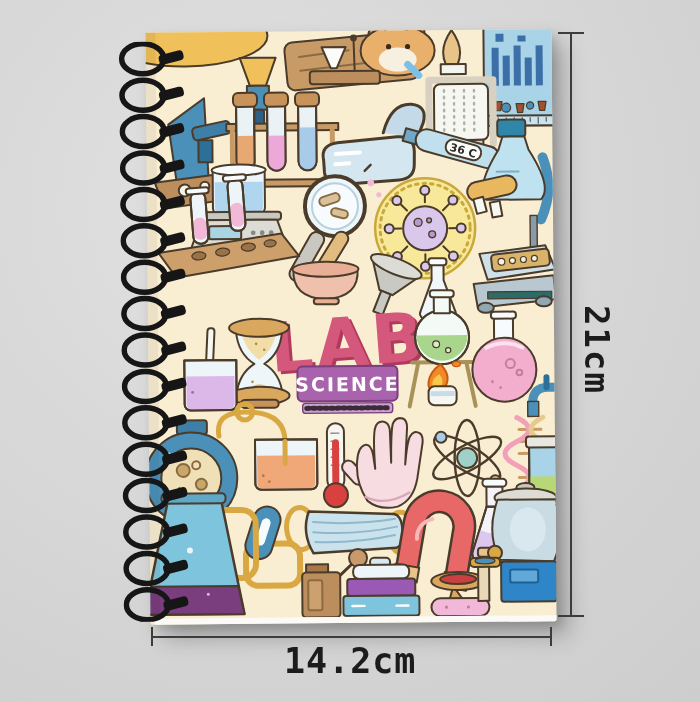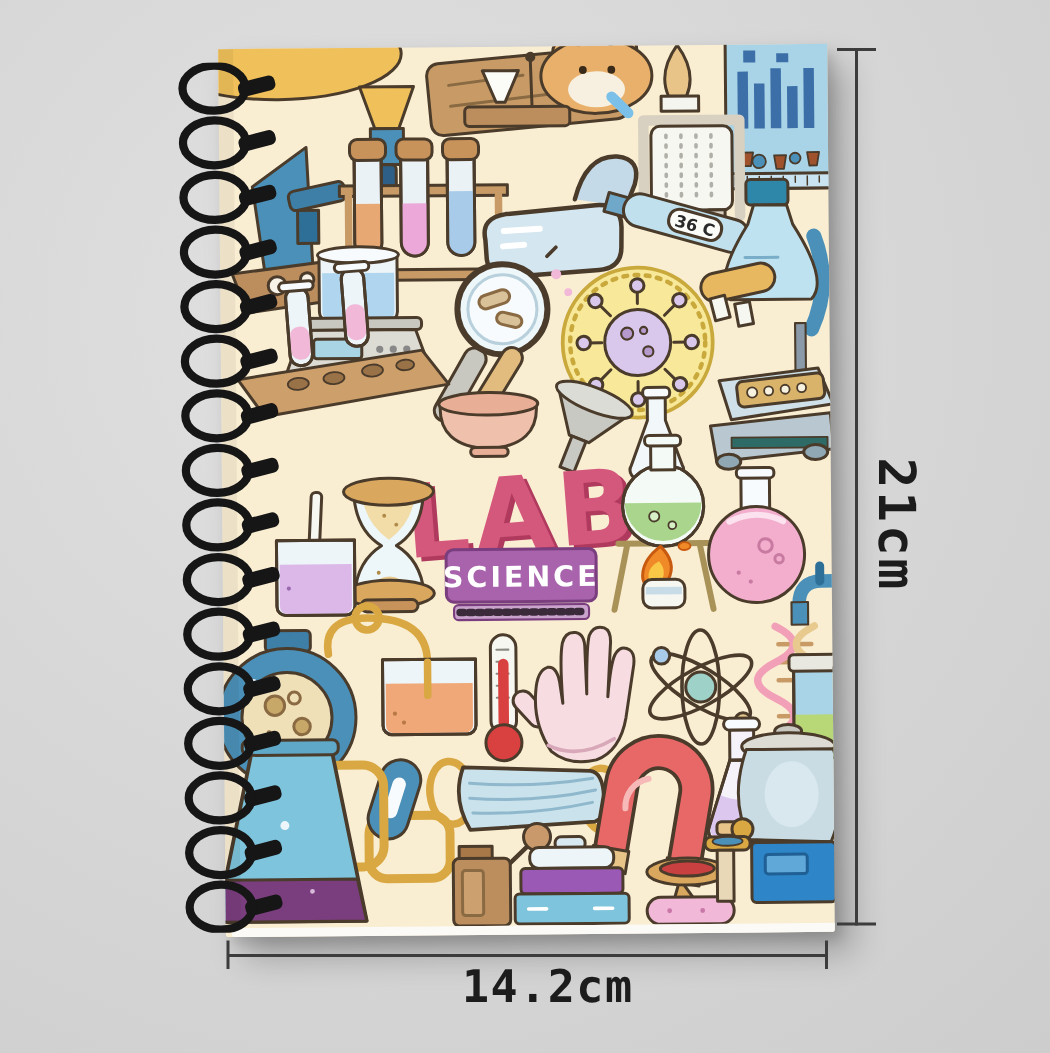--- a/index.html
+++ b/index.html
@@ -22,21 +22,21 @@
   }
   .cover-art{position:absolute;left:0;top:0;}
   .page-edge{position:absolute;left:4px;right:0;bottom:0;height:6px;background:#FBFAF6;border-radius:0 0 2px 2px;}
   .spiral{position:absolute;left:-27px;top:9px;z-index:5;}
   .dim{position:absolute;background:#3C3C3C;}
   .dim-label{
     position:absolute;color:#1C1C1C;
     font-family:"DejaVu Sans Mono",monospace;font-weight:700;
   }
   .dim-label-v{left:577px;top:305px;writing-mode:vertical-rl;font-size:34px;letter-spacing:2px;}
-  .dim-label-h{left:308px;top:641px;font-size:30px;letter-spacing:1px;}
+  .dim-label-h{left:284px;top:641px;font-size:35px;letter-spacing:1px;}
   svg text{font-family:"DejaVu Sans",sans-serif;}
 </style>
 </head>
 <body>
 
 <div class="scene">
 
   <div class="notebook-wrap">
     <div class="notebook-cover">
       <svg class="cover-art" width="406" height="586" viewBox="0 0 406 586">

